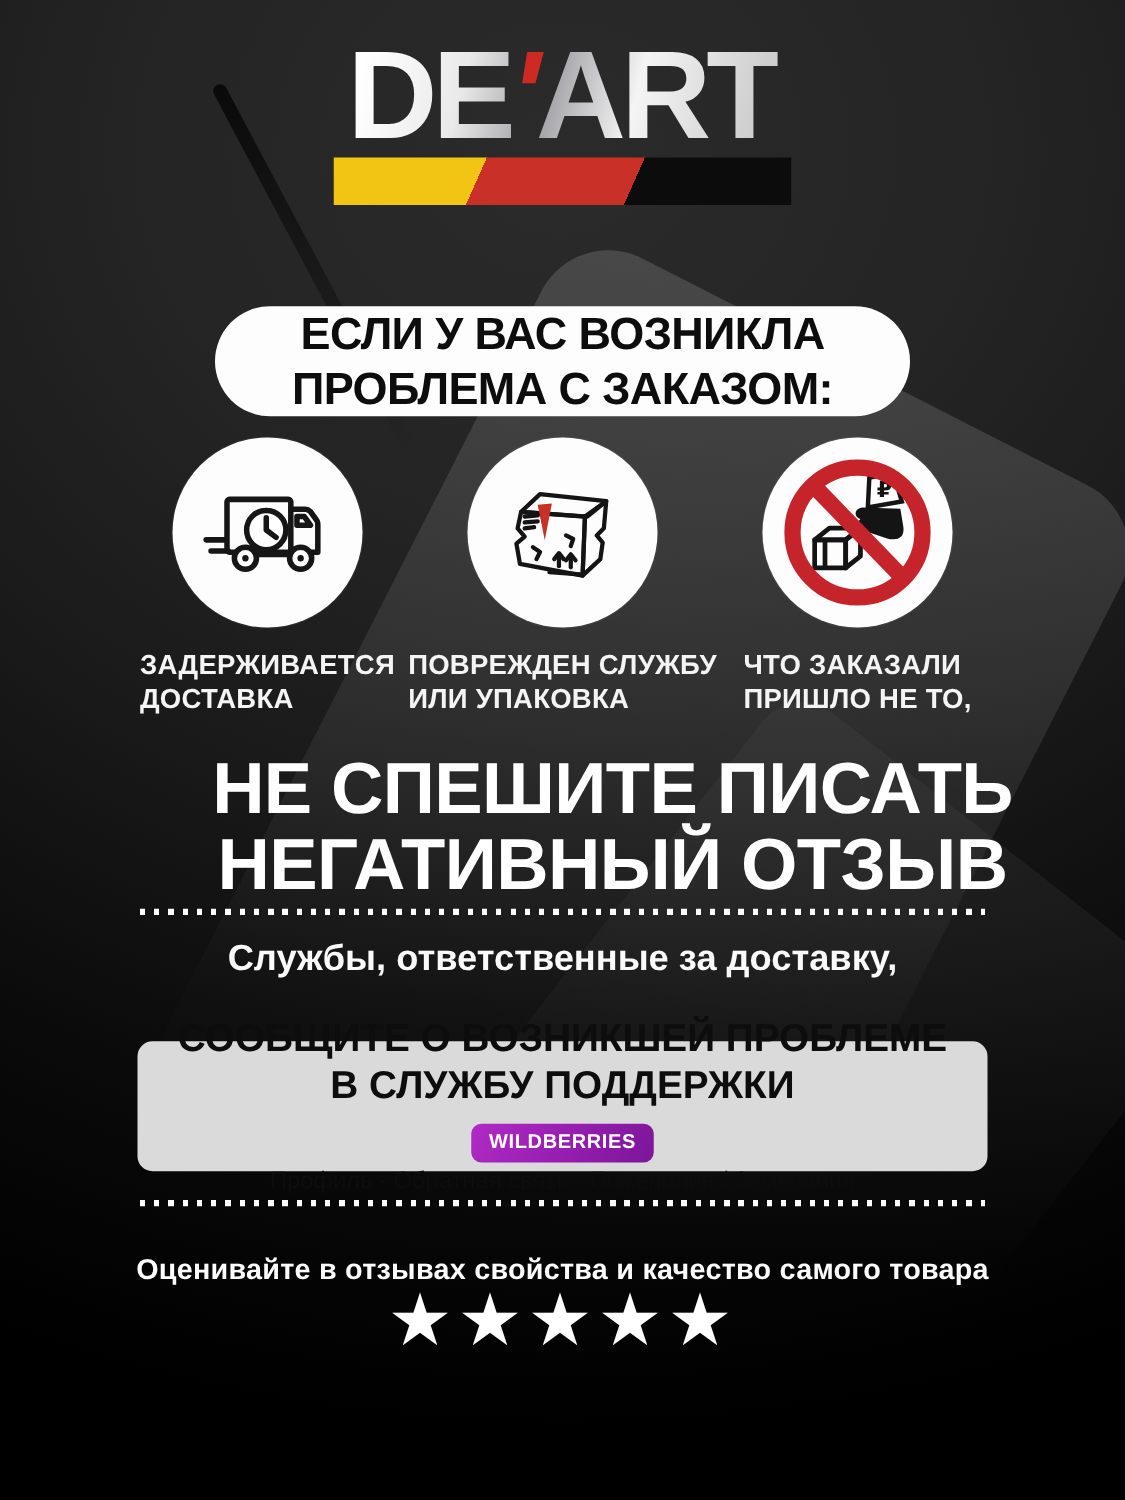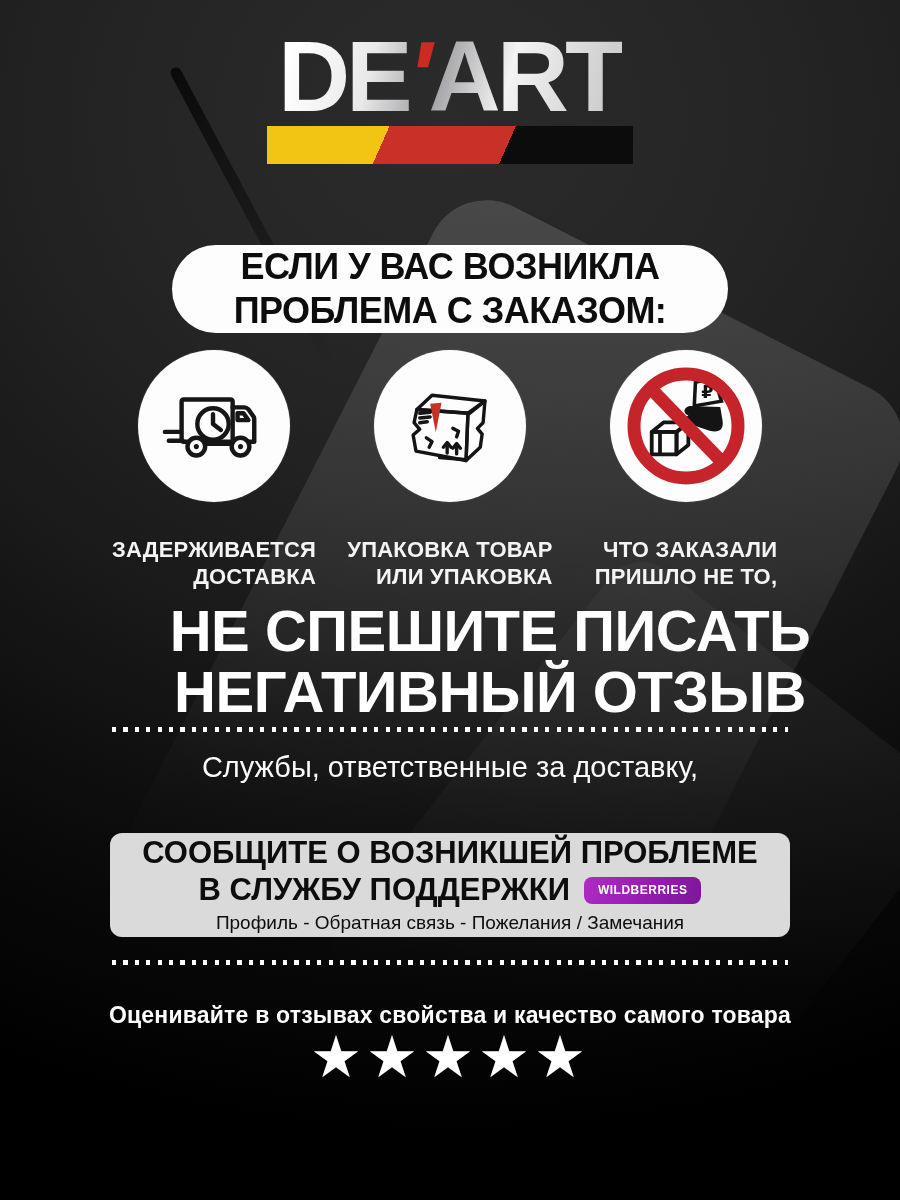--- a/index.html
+++ b/index.html
@@ -54,56 +54,56 @@
   }
 
   
   .problems{position:absolute;top:350px;left:96px;width:708px;display:flex;justify-content:space-between;}
   .problem-col{width:236px;display:flex;flex-direction:column;align-items:center;}
   .icon-circle{
     width:152px;height:152px;border-radius:50%;background:#fdfdfd;
     display:flex;align-items:center;justify-content:center;box-shadow:0 0 0 1px rgba(255,255,255,.05);
   }
   .problem-label{
-    margin-top:35px;text-align:right;color:#f4f4f4;font-weight:700;
+    margin-top:17px;text-align:left;color:#f4f4f4;font-weight:700;
     font-size:22px;line-height:1.22;letter-spacing:0.2px;white-space:nowrap;
   }
 
   
   .headline{
     position:absolute;top:600px;left:0;width:100%;text-align:center;color:#fff;
     font-size:58px;font-weight:800;line-height:1.06;letter-spacing:-0.5px;white-space:nowrap;margin-left:40px;
   }
 
   
   .dotted{
     position:absolute;left:112px;width:676px;height:5px;
     background-image:repeating-linear-gradient(90deg,#fff 0 4.2px,transparent 4.2px 11.4px);
   }
   .dotted.d1{top:727px;}
   .dotted.d2{top:960px;}
 
   
   .note{
     position:absolute;top:751px;left:0;width:100%;text-align:center;color:#fafafa;
-    font-size:29px;font-weight:400;line-height:1.17;
+    font-size:29px;font-weight:700;line-height:1.17;
   }
 
   
   .support-box{
     position:absolute;top:833px;left:110px;width:680px;height:104px;border-radius:12px;
     background:#dadada;color:#0d0d0d;display:flex;flex-direction:column;align-items:center;justify-content:center;
   }
   .support-line1{font-size:31px;font-weight:800;line-height:1.1;white-space:nowrap;}
-  .support-line2{display:flex;align-items:center;gap:14px;margin-top:2px;}
+  .support-line2{display:flex;align-items:center;gap:14px;margin-top:2px;flex-direction:column;}
   .support-line2 .txt{font-size:31px;font-weight:800;line-height:1.15;white-space:nowrap;}
   .wb-badge{
     display:inline-block;padding:6px 14px 7px;border-radius:8px;
     background:linear-gradient(115deg,#b02bc4 0%,#9a1fb4 45%,#7c1699 100%);
-    color:#fff;font-size:12px;font-weight:700;letter-spacing:0.5px;white-space:nowrap;
+    color:#fff;font-size:16px;font-weight:700;letter-spacing:0.5px;white-space:nowrap;
   }
   .support-path{font-size:19px;font-weight:400;margin-top:4px;white-space:nowrap;}
 
   
   .footer-text{
     position:absolute;top:1002px;left:0;width:100%;text-align:center;color:#fdfdfd;
     font-size:23px;font-weight:600;letter-spacing:0.2px;white-space:nowrap;
   }
   .stars{
     position:absolute;top:1022px;left:0;width:100%;text-align:center;color:#fff;
@@ -168,21 +168,21 @@
           <polyline points="30,60 36,64 33,70"></polyline>
           <polyline points="58,50 64,53 62,59"></polyline>
           <line x1="52" y1="76" x2="52" y2="67"></line>
           <polyline points="48,70 52,65 56,70"></polyline>
           <line x1="62" y1="77" x2="62" y2="68"></line>
           <polyline points="58,71 62,66 66,71"></polyline>
           <line x1="44" y1="81" x2="70" y2="83"></line>
         </svg>
       </div>
       <div class="problem-label">
-        <div>УПАКОВКА ТОВАР</div>
+        <div>ПОВРЕЖДЕН СЛУЖБУ</div>
         <div>ИЛИ УПАКОВКА</div>
       </div>
     </div>
 
     <div class="problem-col">
       <div class="icon-circle">
         <svg width="130" height="130" viewBox="0 0 110 110" fill="none">
           <g stroke="#141414" stroke-width="3.2" stroke-linejoin="round">
             <rect x="26" y="60" width="21" height="19" fill="none"></rect>
             <path d="M26 60 L36 52 L57 52 L47 60 Z" fill="none"></path>

